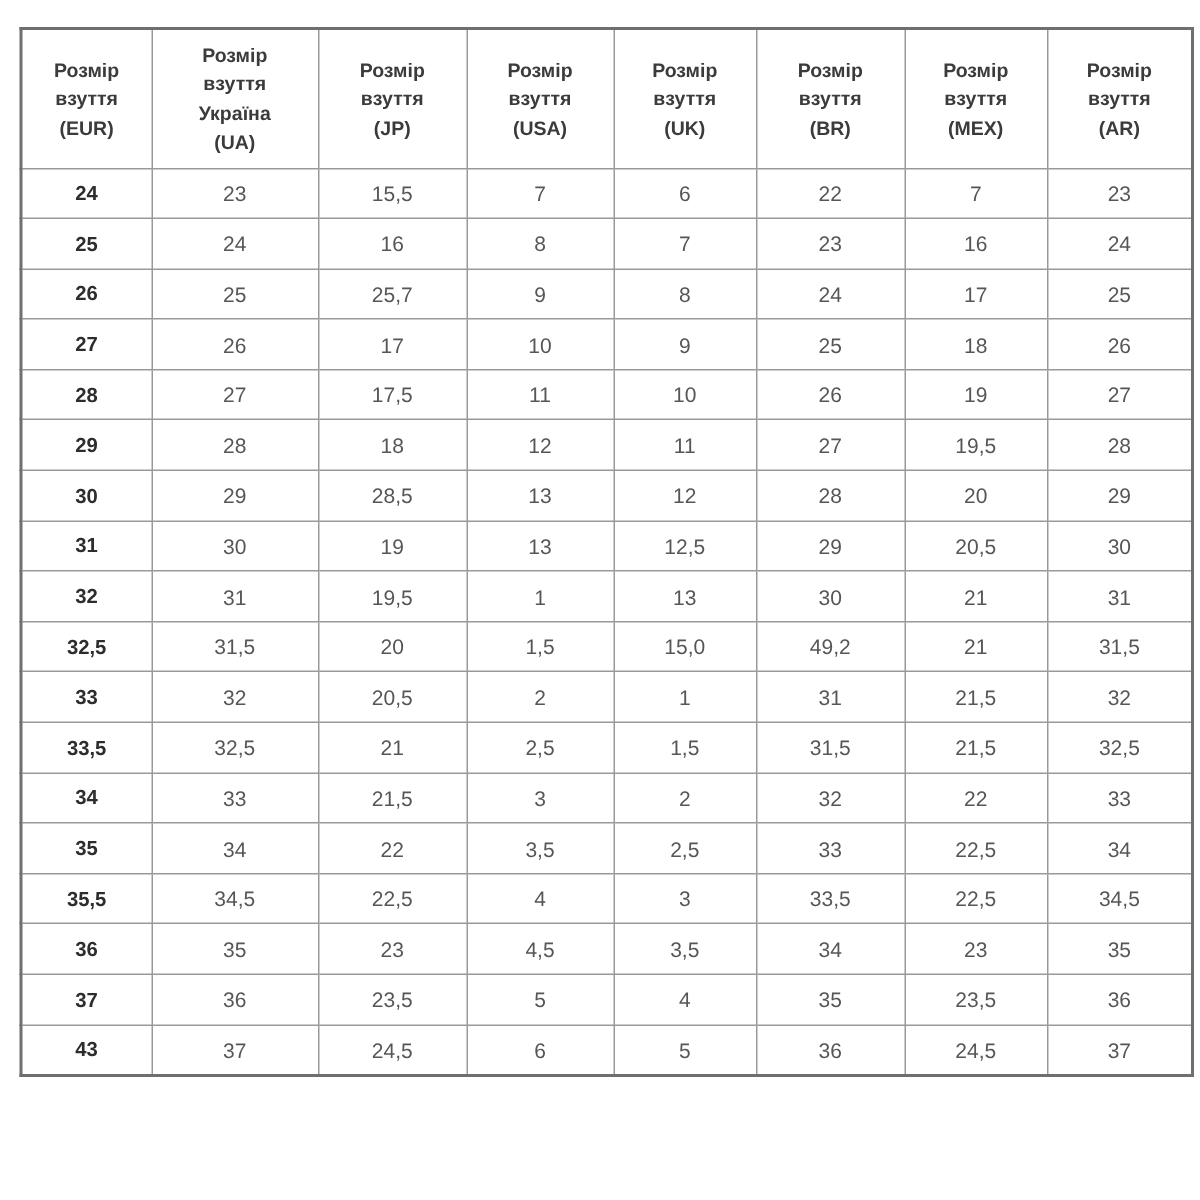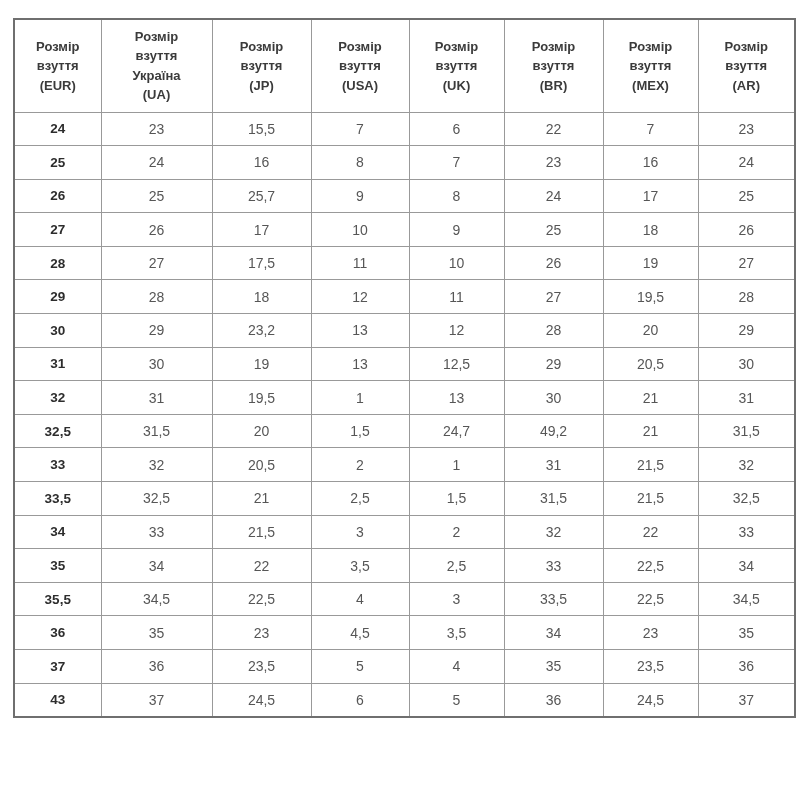--- a/index.html
+++ b/index.html
@@ -157,21 +157,21 @@
         <td>18</td>
         <td>12</td>
         <td>11</td>
         <td>27</td>
         <td>19,5</td>
         <td>28</td>
       </tr>
       <tr>
         <td class="first-col">30</td>
         <td>29</td>
-        <td>23,2</td>
+        <td>28,5</td>
         <td>13</td>
         <td>12</td>
         <td>28</td>
         <td>20</td>
         <td>29</td>
       </tr>
       <tr>
         <td class="first-col">31</td>
         <td>30</td>
         <td>19</td>
@@ -189,21 +189,21 @@
         <td>13</td>
         <td>30</td>
         <td>21</td>
         <td>31</td>
       </tr>
       <tr>
         <td class="first-col">32,5</td>
         <td>31,5</td>
         <td>20</td>
         <td>1,5</td>
-        <td>24,7</td>
+        <td>15,0</td>
         <td>49,2</td>
         <td>21</td>
         <td>31,5</td>
       </tr>
       <tr>
         <td class="first-col">33</td>
         <td>32</td>
         <td>20,5</td>
         <td>2</td>
         <td>1</td>

